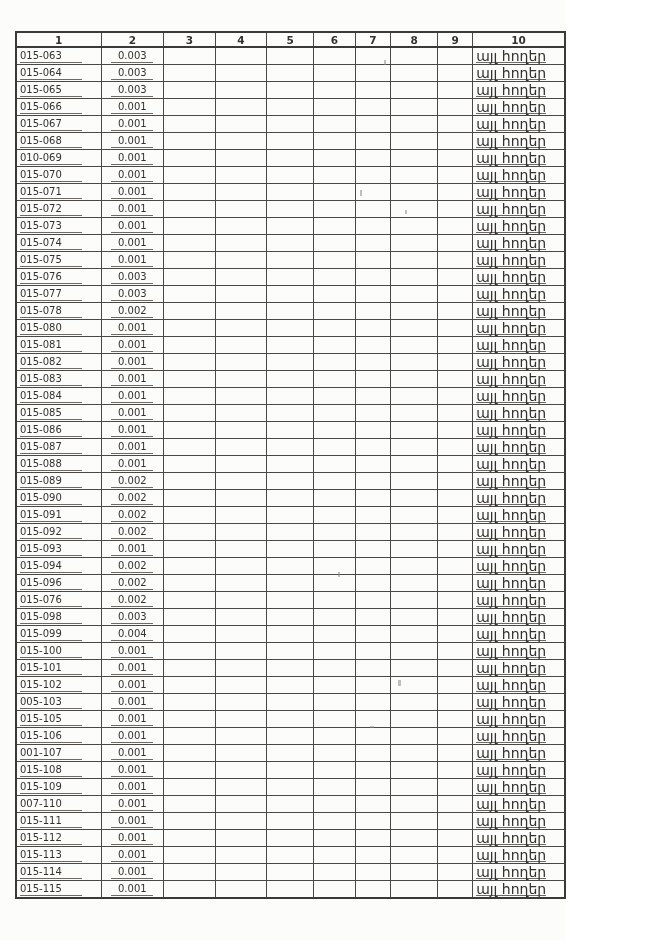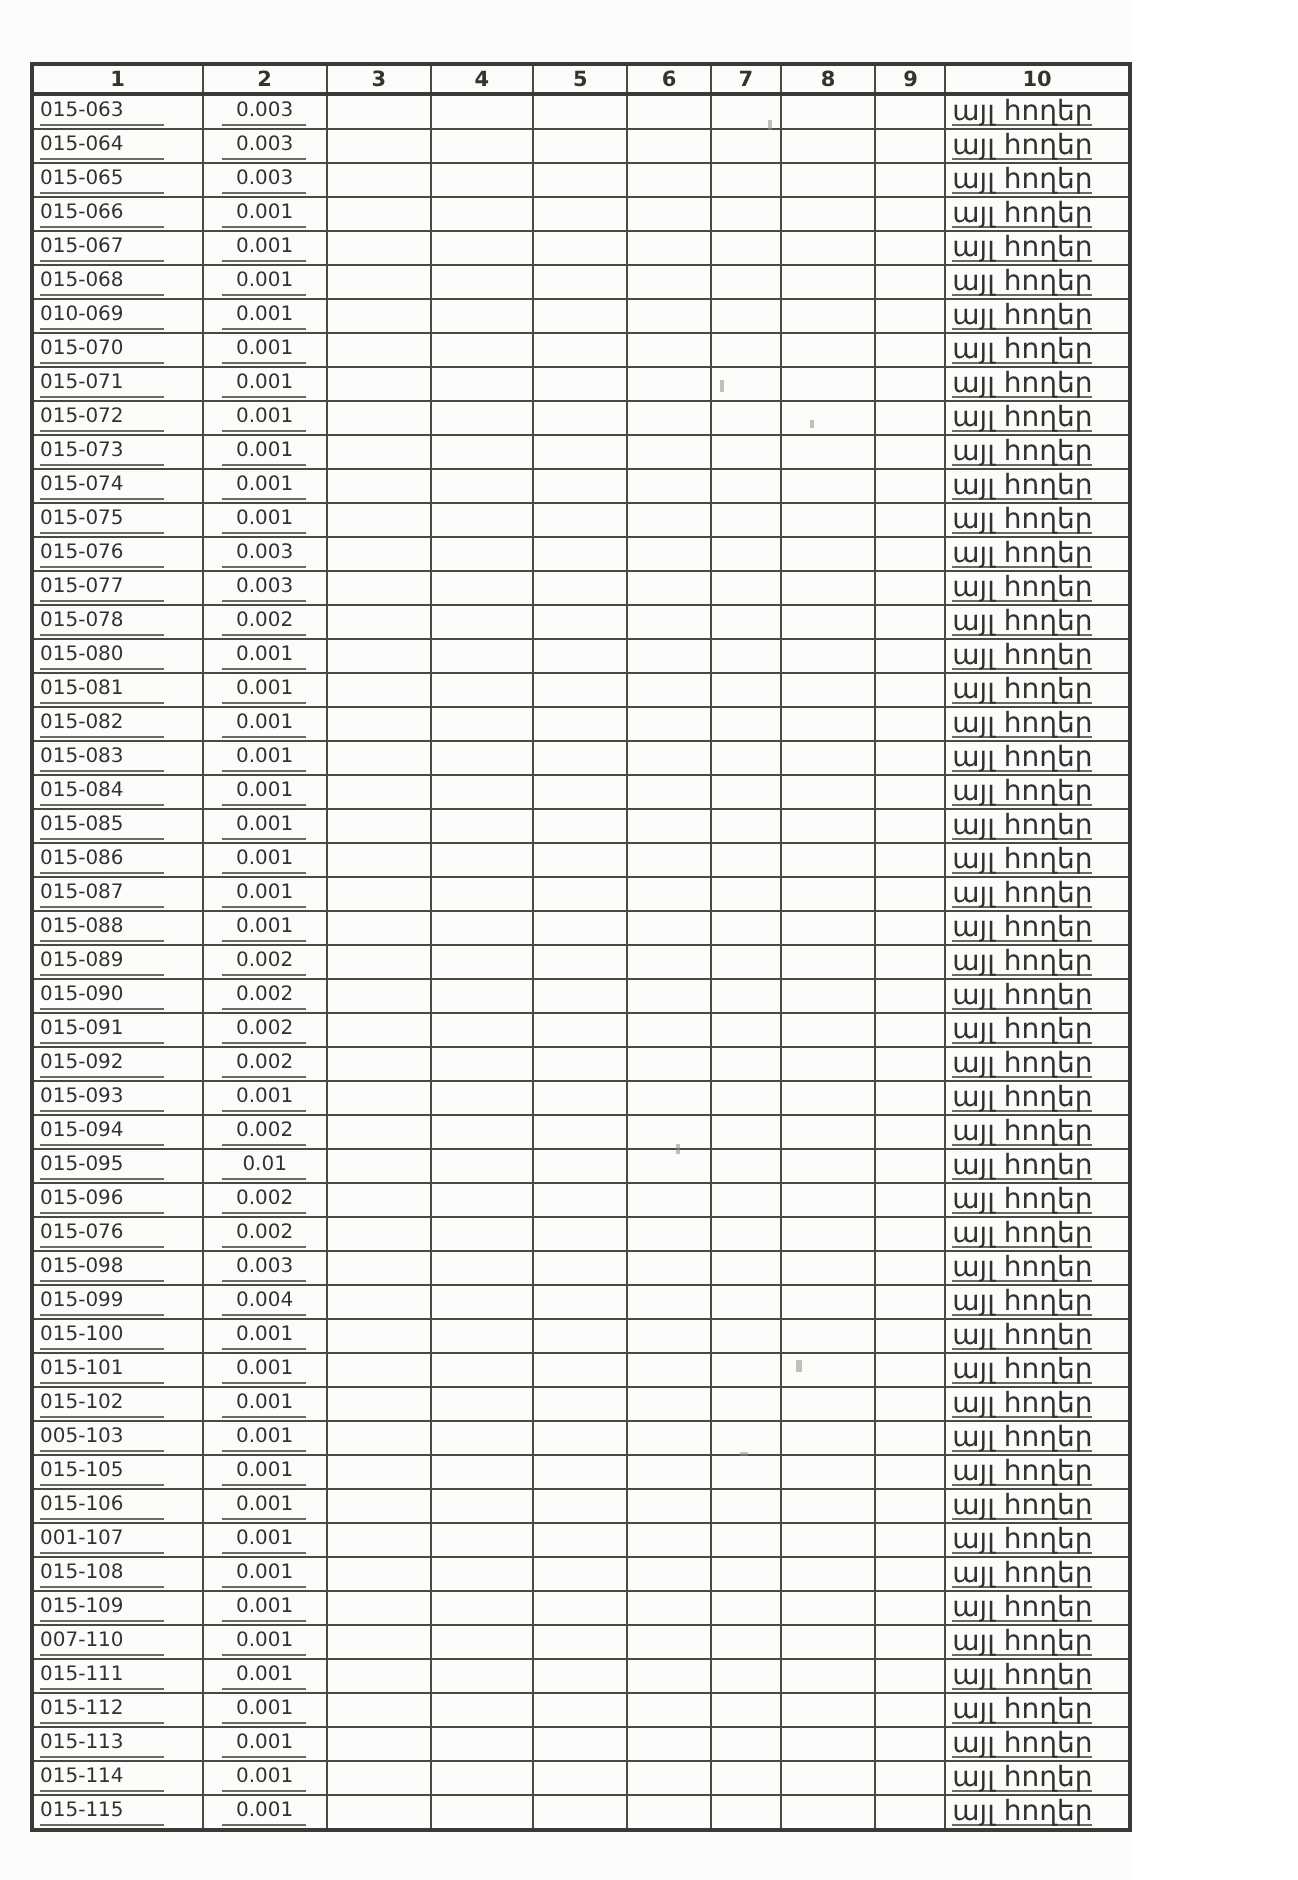--- a/index.html
+++ b/index.html
@@ -471,32 +471,20 @@
           <td class="c3"></td>
           <td class="c4"></td>
           <td class="c5"></td>
           <td class="c6"></td>
           <td class="c7"></td>
           <td class="c8"></td>
           <td class="c9"></td>
           <td class="c10"><span class="u">այլ հողեր</span></td>
         </tr>
         <tr>
-          <td class="c1"><span class="u">015-095</span></td>
-          <td class="c2"><span class="u">0.01</span></td>
-          <td class="c3"></td>
-          <td class="c4"></td>
-          <td class="c5"></td>
-          <td class="c6"></td>
-          <td class="c7"></td>
-          <td class="c8"></td>
-          <td class="c9"></td>
-          <td class="c10"><span class="u">այլ հողեր</span></td>
-        </tr>
-        <tr>
           <td class="c1"><span class="u">015-096</span></td>
           <td class="c2"><span class="u">0.002</span></td>
           <td class="c3"></td>
           <td class="c4"></td>
           <td class="c5"></td>
           <td class="c6"></td>
           <td class="c7"></td>
           <td class="c8"></td>
           <td class="c9"></td>
           <td class="c10"><span class="u">այլ հողեր</span></td>

